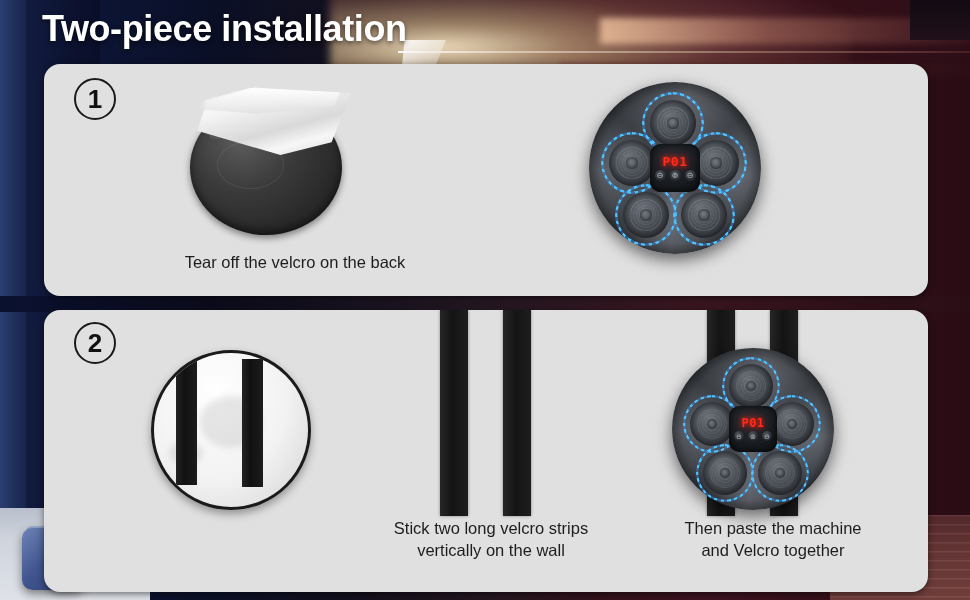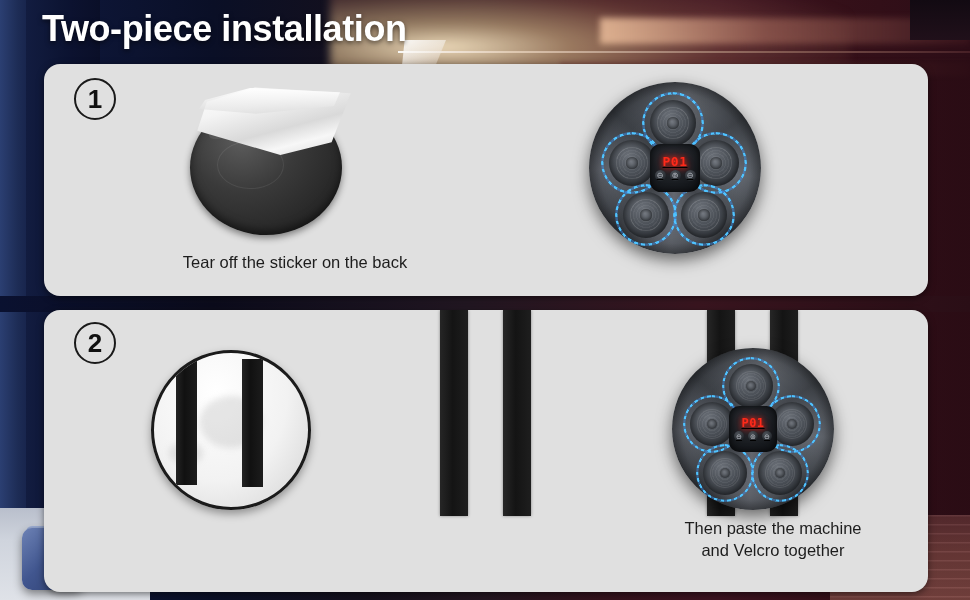--- a/index.html
+++ b/index.html
@@ -232,21 +232,20 @@
             mask: radial-gradient(circle, transparent 0 64%, #000 66%, #000 100%);
     filter:drop-shadow(0 0 5px rgba(70,170,255,.95)) drop-shadow(0 0 11px rgba(40,130,255,.6));
   }
   .hub {
     position:absolute;
     border-radius:22%;
     background:radial-gradient(circle at 45% 30%,#2c3036,#15181c 70%,#0d0f12);
     box-shadow:inset 0 0 7px rgba(0,0,0,.8);
     display:flex; flex-direction:column; align-items:center; justify-content:center;
     gap:2px;
-    text-decoration:underline;
   }
   .hub-display {
     font-family:"DejaVu Sans Mono", monospace;
     font-weight:bold;
     color:#ff2a1a;
     text-shadow:0 0 5px rgba(255,40,20,.95),0 0 10px rgba(255,0,0,.6);
     letter-spacing:0.5px;
     line-height:1;
   }
   .hub-btns { display:flex; gap:4px; align-items:center; }
@@ -324,21 +323,21 @@
   <div class="step-badge" id="badge-1">1</div>
 
   <div>
     <div class="disc-dark" style="left:146px; top:36px;">
       <div class="scuff"></div>
       <div class="scuff2"></div>
     </div>
     <div class="sticker-film" style="left:150px; top:22px;"></div>
     <div class="sticker-fold" style="left:152px; top:24px;"></div>
   </div>
-  <div class="caption" style="left:56px; top:188px; width:390px;">Tear off the sticker on the back</div>
+  <div class="caption" style="left:56px; top:188px; width:390px;">Tear off the velcro on the back</div>
 
   <div>
     <div class="machine" style="left:545px; top:18px; width:172px; height:172px;">
 
       <div class="led-ring" style="left:53px; top:10px; width:62px; height:62px;"></div>
       <div class="pad" style="left:61px; top:18px; width:46px; height:46px;"></div>
 
       <div class="led-ring" style="left:12px; top:50px; width:62px; height:62px;"></div>
       <div class="pad" style="left:20px; top:58px; width:46px; height:46px;"></div>
 
@@ -373,20 +372,22 @@
       <div class="smudge" style="left:10%; top:58%; width:22%; height:14%;"></div>
       <div class="velcro" style="left:22px; top:8px; width:21px; height:124px;"></div>
       <div class="velcro" style="left:88px; top:6px; width:21px; height:128px;"></div>
     </div>
   </div>
 
   <div>
     <div class="velcro-long" style="left:396px; top:0px; width:28px; height:206px;"></div>
     <div class="velcro-long" style="left:459px; top:0px; width:28px; height:206px;"></div>
   </div>
+  <div class="caption" style="left:312px; top:208px; width:270px;">Stick two long velcro strips
+vertically on the wall</div>
 
   <div>
     <div class="velcro-long" style="left:663px; top:0px; width:28px; height:206px;"></div>
     <div class="velcro-long" style="left:726px; top:0px; width:28px; height:206px;"></div>
 
     <div class="machine" style="left:628px; top:38px; width:162px; height:162px;">
 
       <div class="led-ring" style="left:50px; top:9px; width:58px; height:58px;"></div>
       <div class="pad" style="left:57px; top:16px; width:44px; height:44px;"></div>
 

